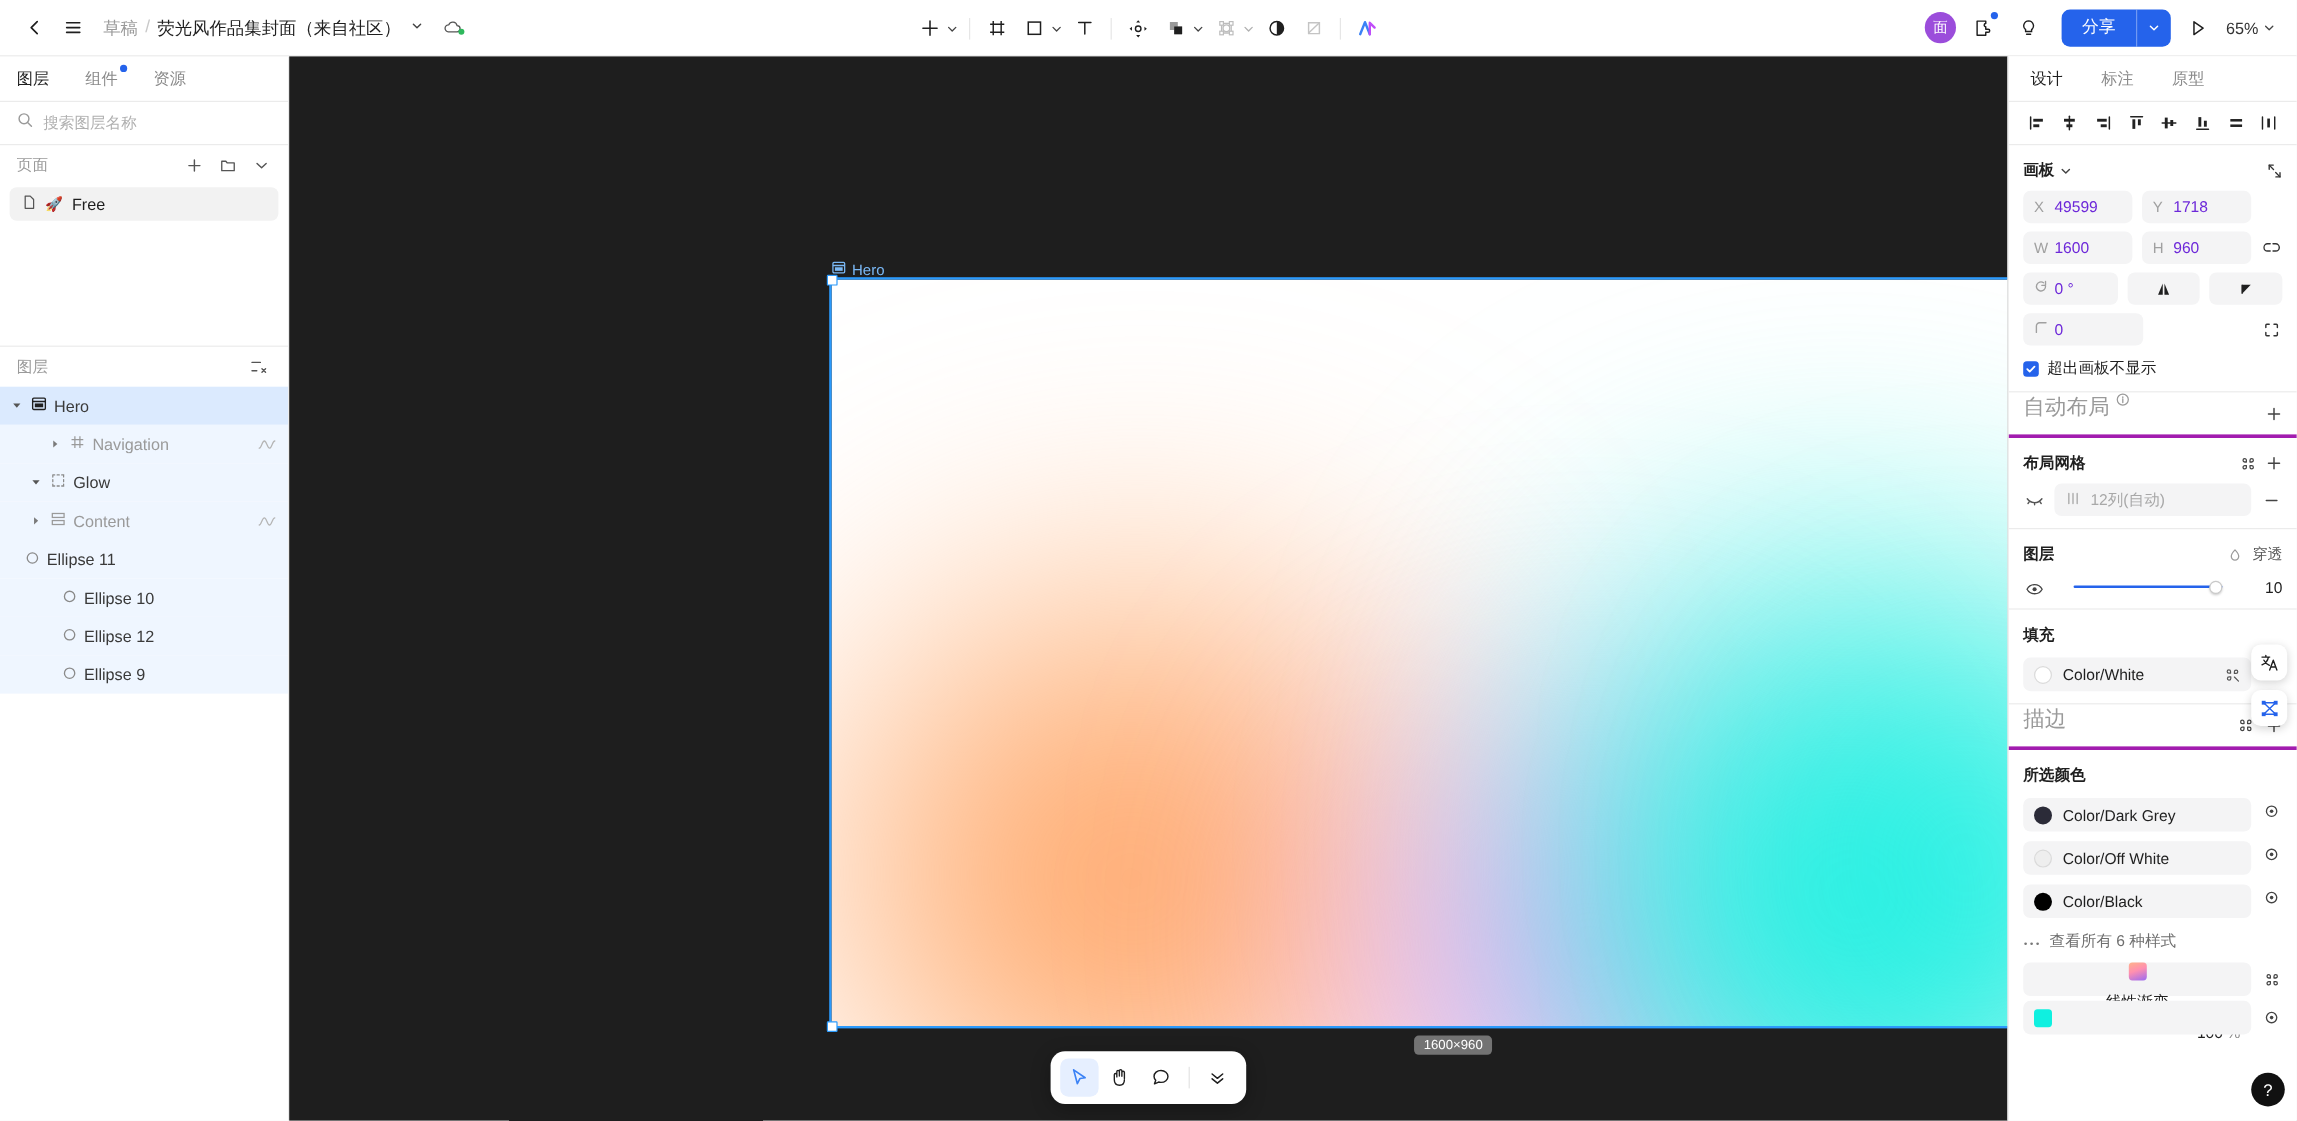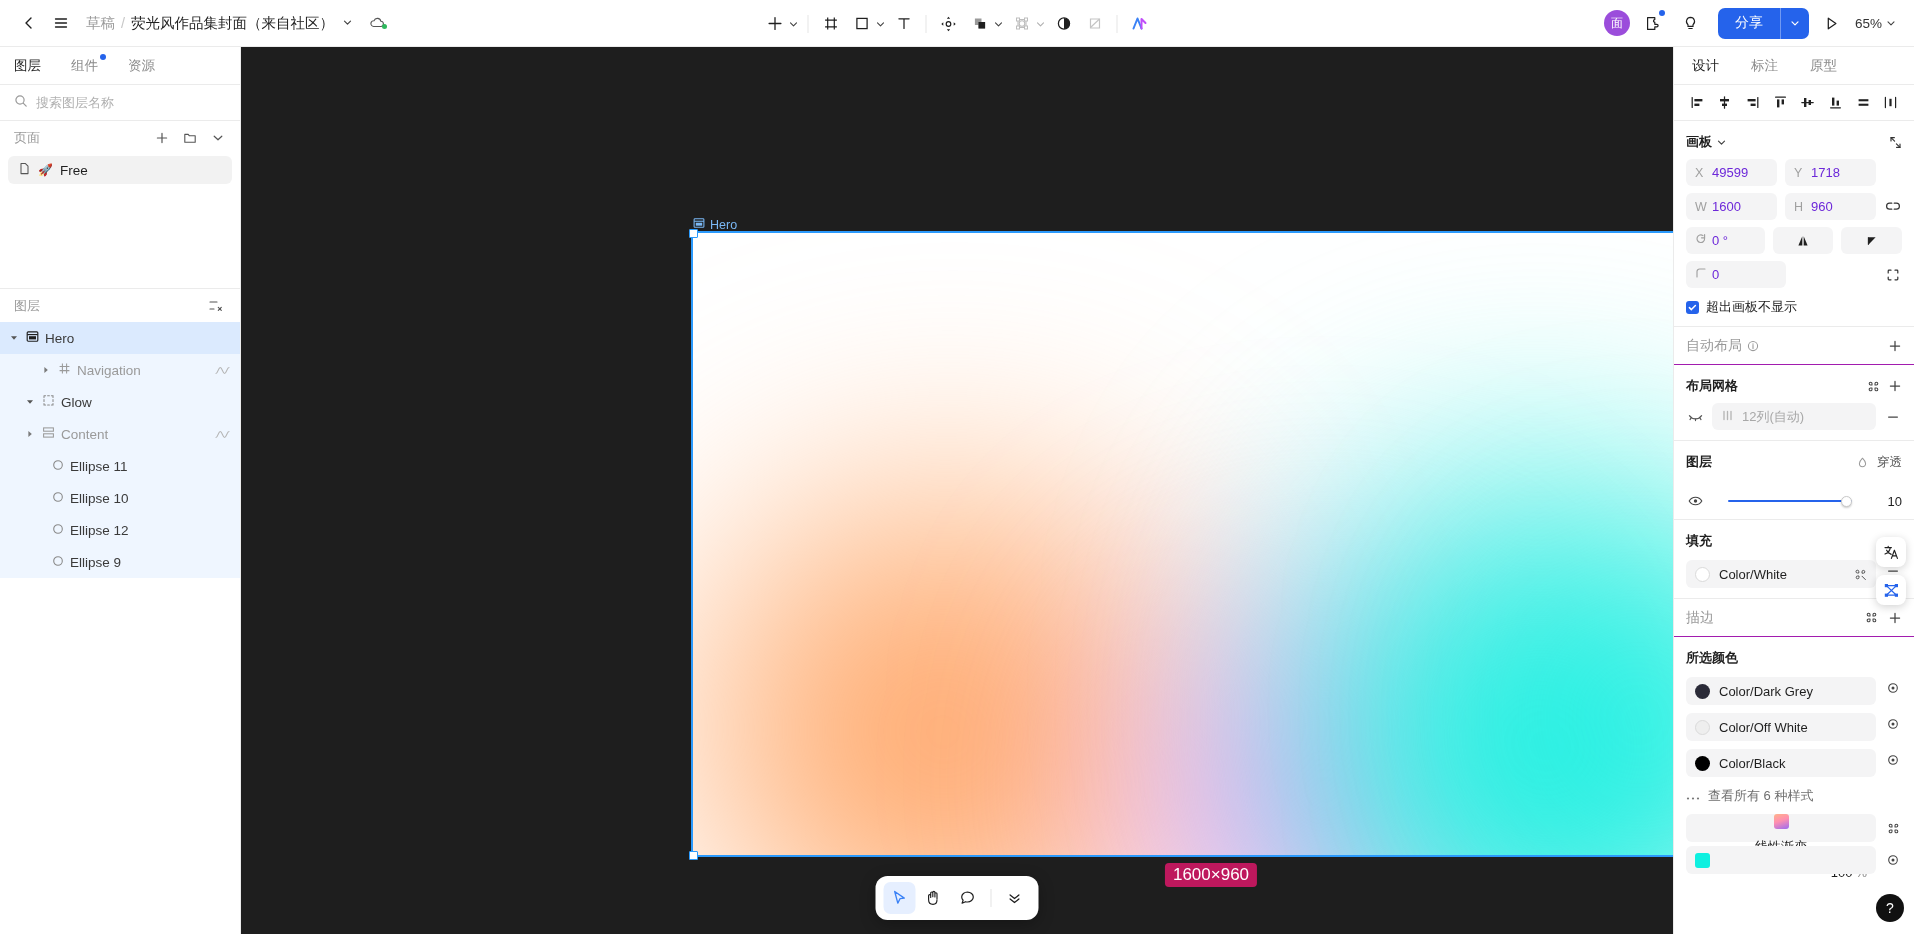--- a/index.html
+++ b/index.html
@@ -160,21 +160,21 @@
   .g-cyan2 {
     left:78%; top:40%; width:30%; height:70%;
     background: radial-gradient(circle at 40% 55%, rgba(0,240,225,.85) 0%, rgba(120,248,240,0) 70%);
   }
   .sel-handle {
     position:absolute; width:9px; height:9px; background:#fff;
     border:1.6px solid #2b9afc; border-radius:1px;
   }
   .size-badge {
     position:absolute; left:50%; transform:translateX(-50%);
-    top:816px; background:#be185d; color:#fff; font-size:17px;
+    top:816px; background:#737373; color:#fff; font-size:11px;
     padding:2px 8px; border-radius:4px; white-space:nowrap;
   }
 
   .floating-tools {
     position:absolute; left:50%; transform:translateX(-50%); bottom:14px;
     background:#fff; border-radius:12px; height:44px;
     display:flex; align-items:center; gap:2px; padding:0 8px;
     box-shadow:0 4px 16px rgba(0,0,0,.28);
   }
   .ft-btn {
@@ -220,34 +220,34 @@
   .link-ic { width:18px; display:flex; justify-content:center; color:#333; cursor:pointer; flex-shrink:0;}
   .sq-btn {
     flex:1; height:27px; background:#f4f4f5; border-radius:6px;
     display:flex; align-items:center; justify-content:center; cursor:pointer;
   }
   .check-row { display:flex; align-items:center; gap:7px; margin-top:10px; font-size:13px; color:#1f1f1f; cursor:pointer;}
   .cb { width:13px;height:13px;border-radius:3px;background:#2563eb;display:flex;align-items:center;justify-content:center;}
   .cb svg { display:block; }
 
   .plain-row {
-    height:38px; display:flex; align-items:center; padding:0 12px;
-    font-size:14px; color:#9a9a9a; border-bottom:1px solid #a21caf; gap:5px;
+    height:38px; display:flex; padding:0 12px;
+    font-size:18px; color:#9a9a9a; border-bottom:3px solid #a21caf; gap:5px;
   }
   .plain-row .sp { margin-left:auto; display:flex; align-items:center; gap:10px; color:#555;}
   .plain-row .sp span{cursor:pointer; display:flex;}
 
   .grid-row { display:flex; align-items:center; gap:8px; margin-top:4px;}
   .grid-input {
     flex:1; height:27px; background:#f4f4f5; border-radius:6px;
     display:flex; align-items:center; gap:8px; padding:0 9px;
     font-size:13px; color:#a8a8a8; cursor:text;
   }
 
-  .opacity-row { display:flex; align-items:center; gap:24px; margin-top:18px; }
+  .opacity-row { display:flex; align-items:flex-end; gap:24px; margin-top:6px; }
   .slider { flex:1; height:16px; display:flex; align-items:center; position:relative; cursor:pointer;}
   .slider .track { height:2px; background:#2563eb; width:100%; border-radius:2px;}
   .slider .knob {
     position:absolute; right:0; width:11px;height:11px;border-radius:50%;
     background:#fff; border:1px solid #c9c9c9; box-shadow:0 1px 2px rgba(0,0,0,.2);
   }
   .num-box { font-size:13px; color:#1f1f1f; min-width:26px; text-align:right;}
 
   .swatch-row {
     height:28px; background:#f4f4f5; border-radius:6px; margin-top:6px;
@@ -569,21 +569,21 @@
             </svg>
         </span>
         <span class="lname">Content</span>
         <span class="right-ic">
           <svg width="15" height="11" viewBox="0 0 15 11" fill="none">
               <path d="M1 8.5c1.8 0 2.4-6 4.3-6s2.4 6 4.3 6 2.4-6 4.4-6" stroke="#b5b5b5" stroke-width="1.05" stroke-linecap="round"></path>
             </svg>
         </span>
       </div>
 
-      <div class="layer-row child-sel" style="padding-left:52px;">
+      <div class="layer-row child-sel" style="padding-left:21px;">
         <span>
           <svg width="12" height="12" viewBox="0 0 12 12" fill="none">
               <circle cx="6" cy="6" r="4.3" stroke="#8a8a8a" stroke-width="1.1"></circle>
             </svg>
         </span>
         <span class="lname">Ellipse 11</span>
       </div>
       <div class="layer-row child-sel" style="padding-left:52px;">
         <span>
           <svg width="12" height="12" viewBox="0 0 12 12" fill="none">

